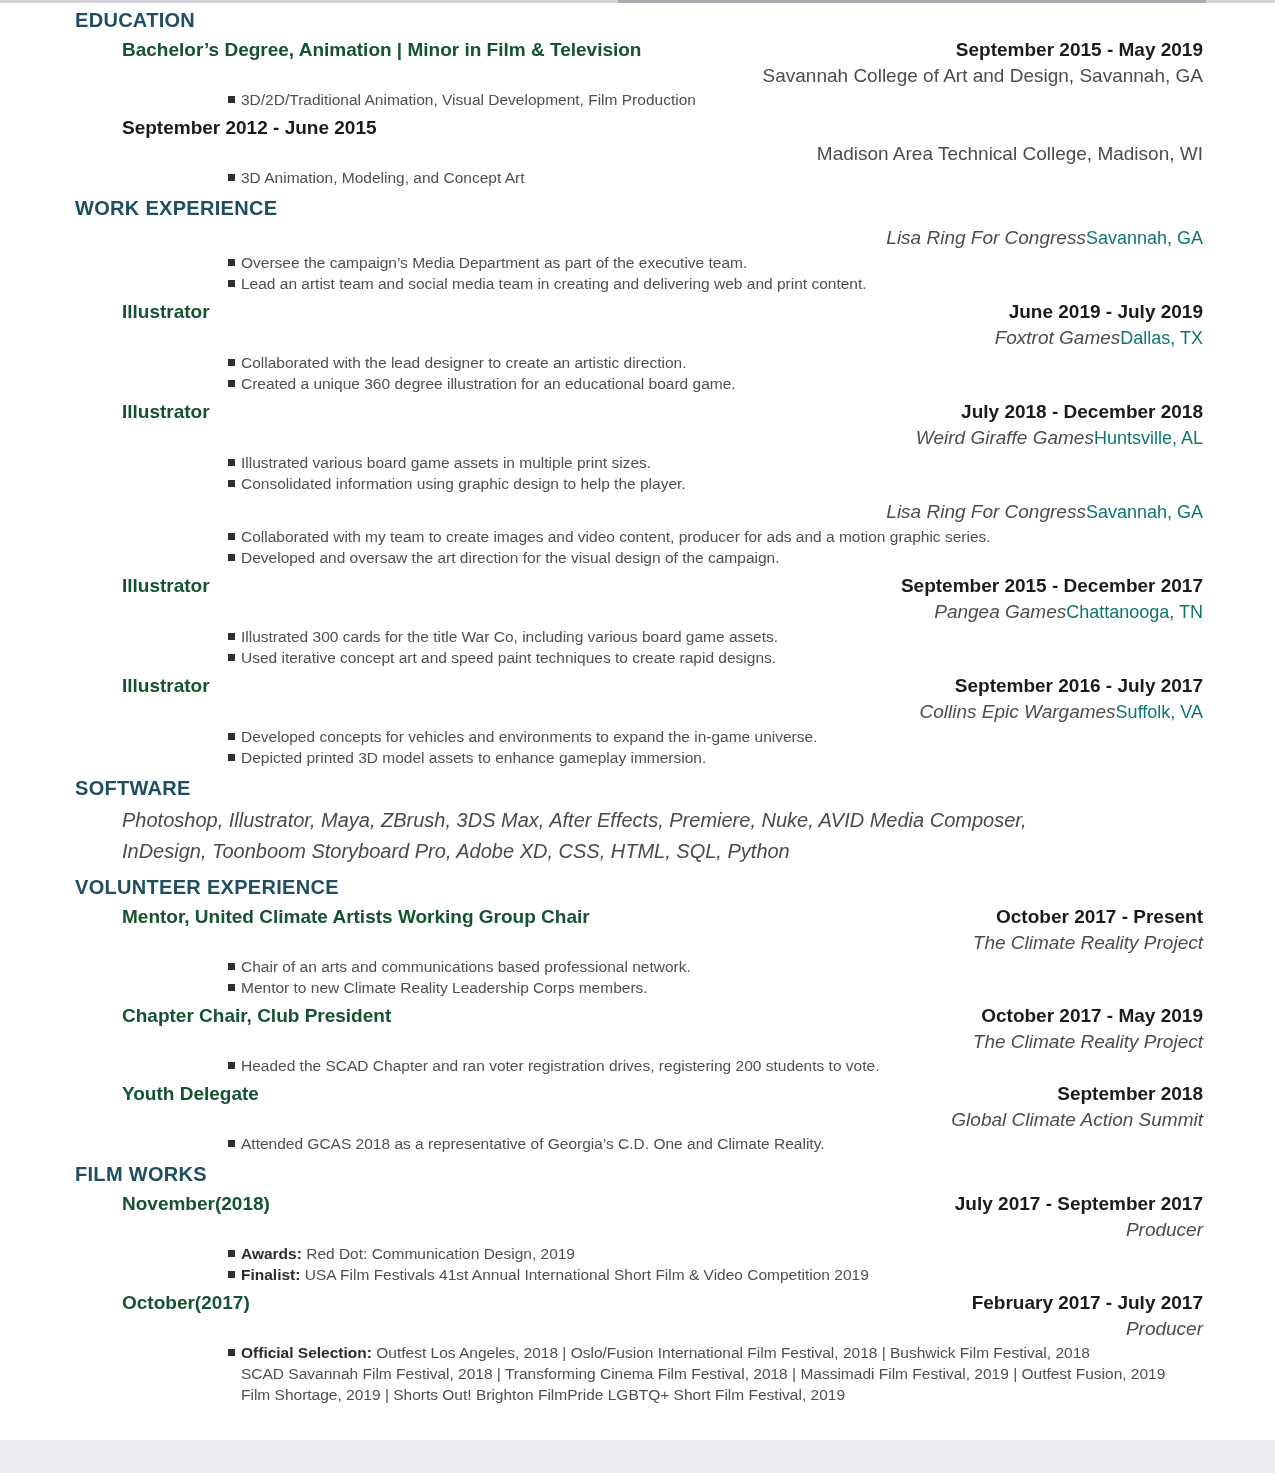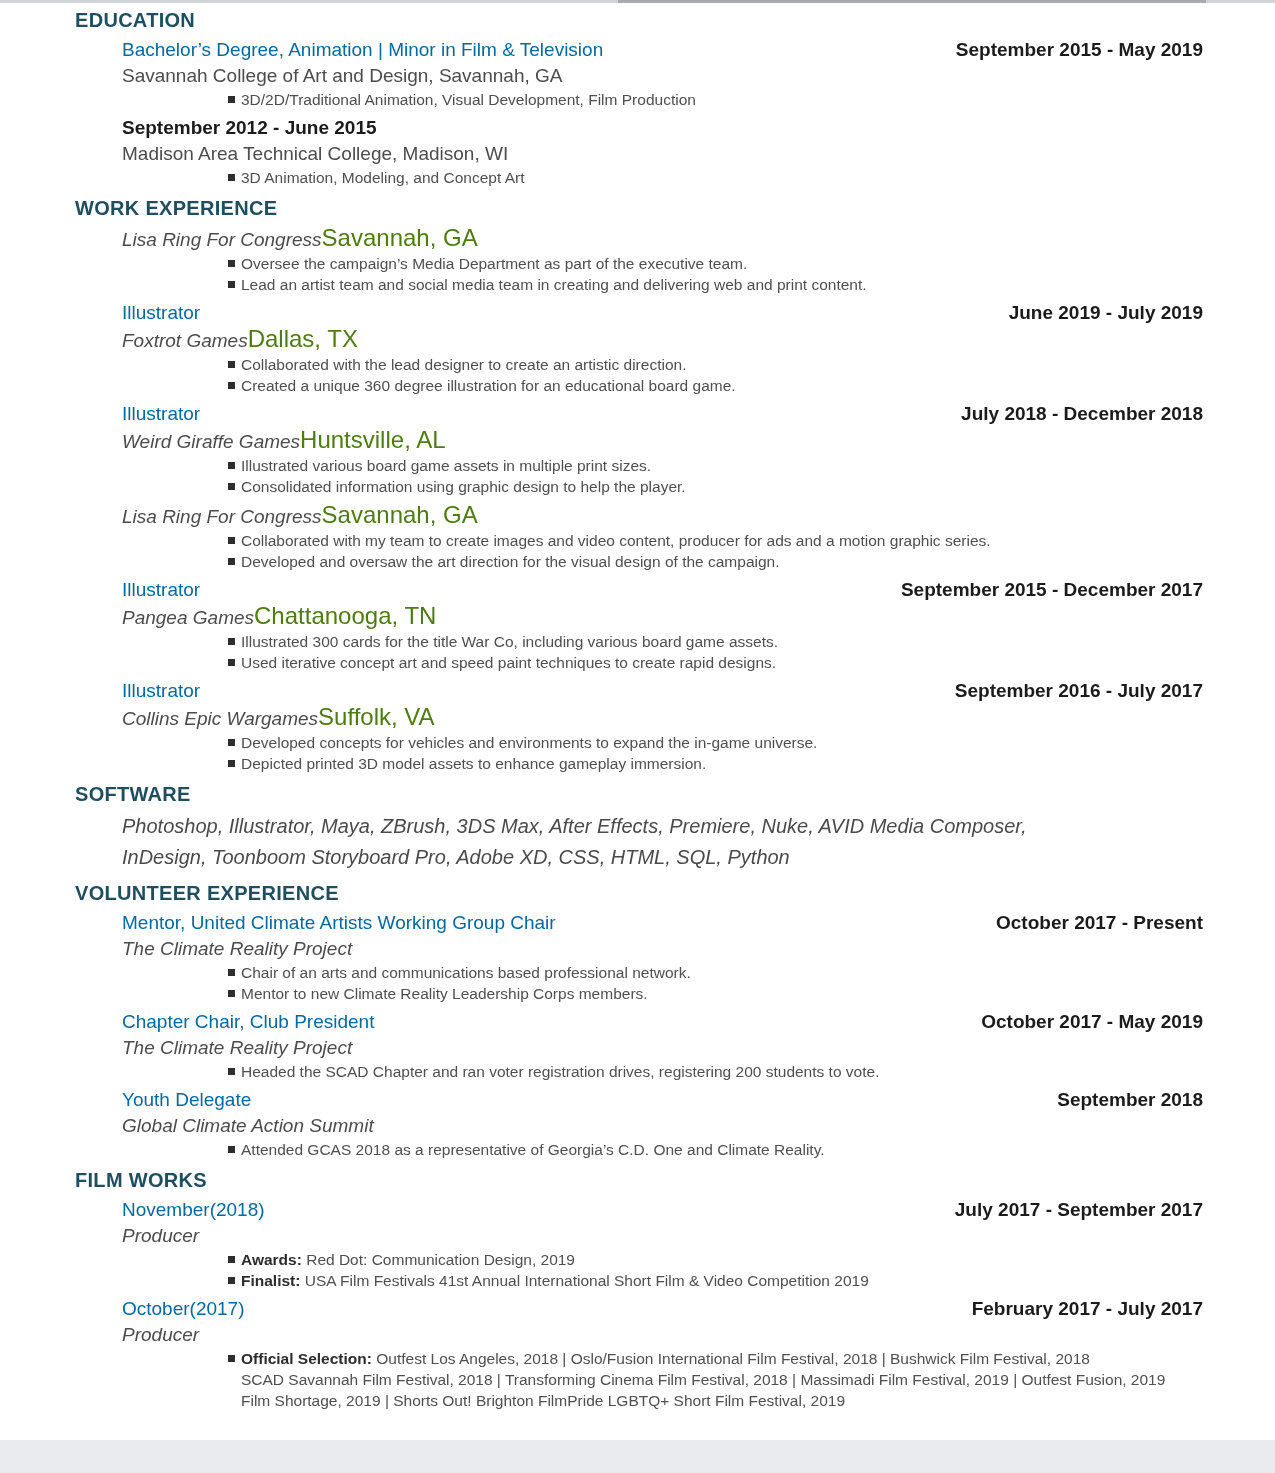--- a/index.html
+++ b/index.html
@@ -18,26 +18,26 @@
 
   .section { margin:0; }
   .section-title {
     font-size:20px; font-weight:bold; color:#1e4e60;
     letter-spacing:0.3px; margin:9px 0 5px 0; line-height:23px;
   }
   .section:first-child .section-title { margin-top:2px; }
 
   .entry { padding-left:47px; margin-bottom:5px; width:1128px; }
   .entry-head { display:flex; justify-content:space-between; align-items:baseline; line-height:26px; }
-  .entry-title { font-size:19px; font-weight:normal; color:#0369a1; white-space:nowrap; }
+  .entry-title { font-size:19px; font-weight:bold; color:#14532d; white-space:nowrap; }
   .entry-date { font-size:19px; font-weight:bold; color:#1b1b1b; white-space:nowrap; }
-  .entry-sub { display:flex; justify-content:flex-start; align-items:baseline; line-height:25px; }
+  .entry-sub { display:flex; justify-content:flex-end; align-items:baseline; line-height:25px; }
   .entry-org { font-size:19px; color:#4c4c4c; white-space:nowrap; }
   .entry-org.italic { font-style:italic; }
-  .entry-loc { font-size:24px; color:#4d7c0f; white-space:nowrap; }
+  .entry-loc { font-size:18px; color:#0f766e; white-space:nowrap; }
 
   ul.bullets { list-style:none; margin:1px 0 0 0; padding:0 0 0 106px; }
   ul.bullets li { display:flex; align-items:flex-start; font-size:15.5px; color:#4f4f4f; line-height:21px; margin:0; }
   .bmark { flex:none; width:7px; height:7px; background:#2e2e2e; margin:7px 6px 0 0; }
   .btextwrap { flex:1 1 auto; }
   .blabel { font-weight:bold; color:#2c2c2c; }
   .btext { white-space:pre-line; }
   li.small { font-size:14.5px; line-height:22px; }
 
   .software-text {

